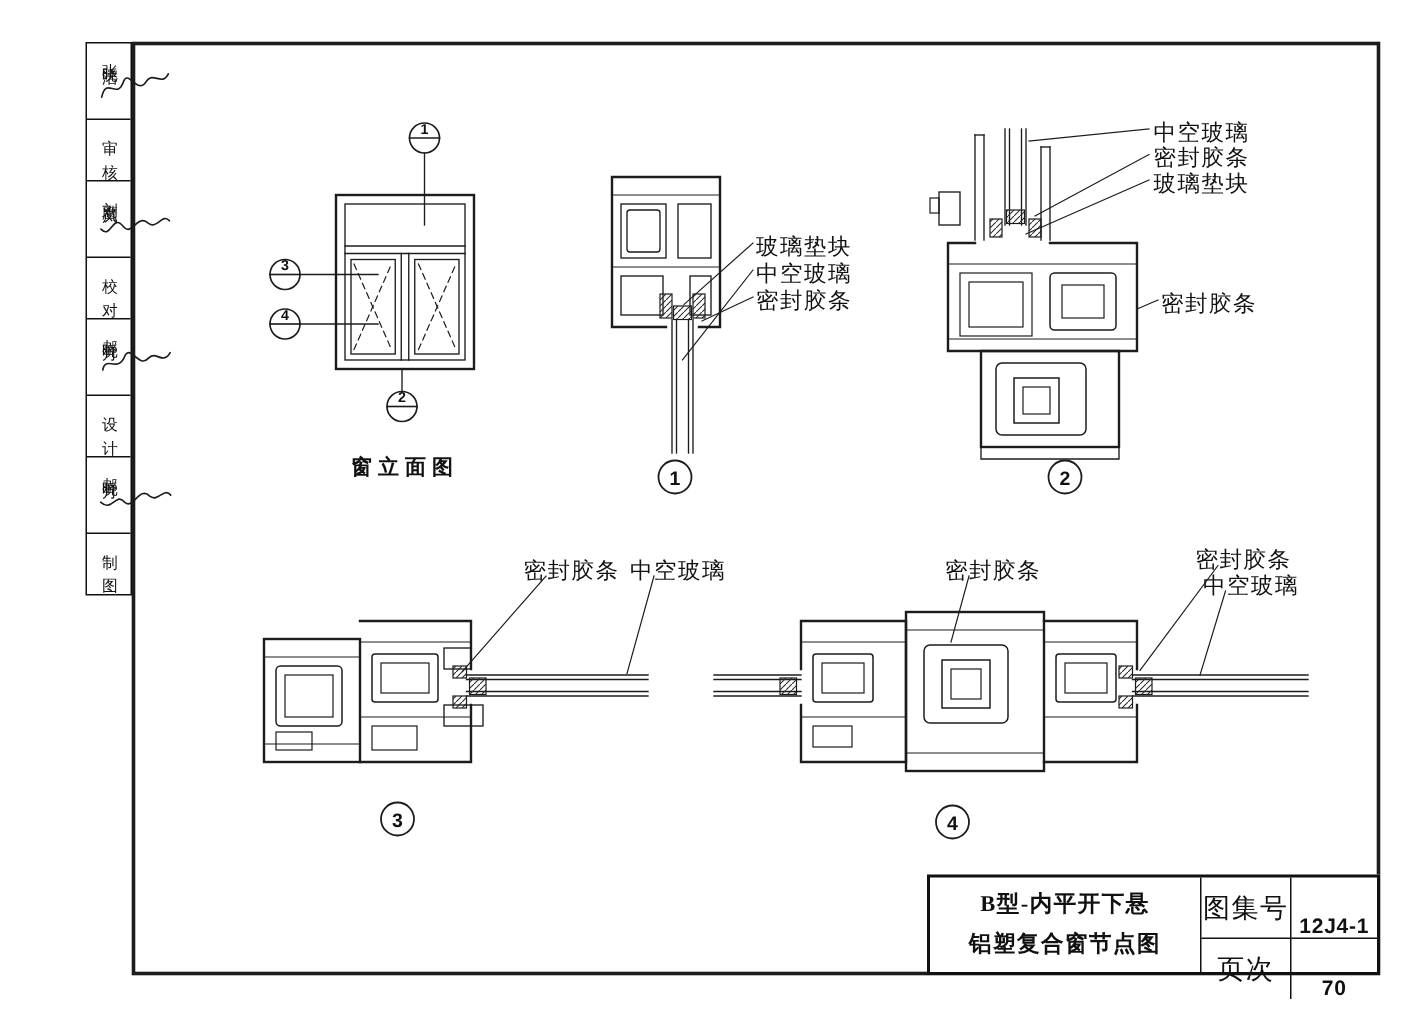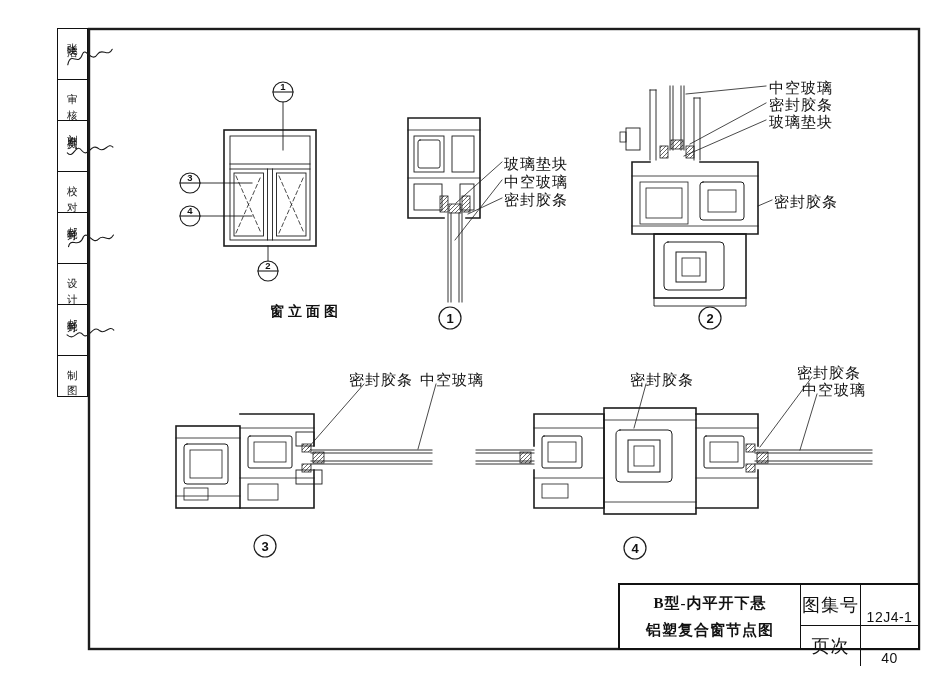--- a/index.html
+++ b/index.html
@@ -19,34 +19,34 @@
   .s-name{height:51px;}
   .s-role{height:41px;}
   .vtext{writing-mode:vertical-rl;text-orientation:upright;
     font-size:10.5px;letter-spacing:2px;line-height:1;color:#111;white-space:pre;}
   .sig{position:absolute;left:6px;top:15px;transform:rotate(-7deg);overflow:visible;z-index:4;}
   
   .lbl{position:absolute;font-size:15px;letter-spacing:1px;white-space:nowrap;z-index:2;color:#111;}
   .co{position:absolute;width:16px;text-align:center;font-size:9.5px;font-weight:bold;z-index:2;}
   .dn{position:absolute;width:22px;text-align:center;font-size:13px;font-weight:bold;z-index:2;}
   .ev-title{position:absolute;left:226px;top:303px;width:88px;text-align:center;
-    font-size:14px;font-weight:bold;letter-spacing:4px;z-index:2;margin-left:36px;}
+    font-size:14px;font-weight:bold;letter-spacing:4px;z-index:2;}
   
   .title-block{position:absolute;left:618px;top:583px;width:302px;height:67px;
     border:2.2px solid #111;box-sizing:border-box;background:#fff;display:flex;z-index:3;}
   .tb-title{width:181px;border-right:1.4px solid #111;box-sizing:border-box;
     display:flex;flex-direction:column;justify-content:center;align-items:center;
     font-weight:bold;font-size:15px;line-height:1.8;letter-spacing:1px;font-family:Liberation Serif, serif;}
   .tb-grid{flex:1;display:grid;grid-template-columns:60px 1fr;grid-template-rows:1fr 1fr;}
   .tb-cell{display:flex;align-items:center;justify-content:center;
     border-right:1.4px solid #111;border-bottom:1.4px solid #111;
     box-sizing:border-box;font-size:18px;letter-spacing:1px;}
   .tb-cell:nth-child(2n){border-right:none;}
   .tb-cell:nth-child(3),.tb-cell:nth-child(4){border-bottom:none;}
-  .tb-val{font-weight:normal;font-size:14px;letter-spacing:.5px;margin-top:24px;}
+  .tb-val{font-weight:bold;font-size:14px;letter-spacing:.5px;margin-top:24px;}
 </style>
 </head>
 <body>
 
 <div class="page">
 
   <svg width="950" height="673" viewBox="0 0 950 673" style="position:absolute;left:0;top:0;z-index:1">
     <defs>
       <pattern id="h1" patternUnits="userSpaceOnUse" width="4" height="4">
         <path d="M0 4 L4 0" stroke="#2a2a2a" stroke-width="0.7"></path>
@@ -296,17 +296,17 @@
 
   <div class="title-block">
     <div class="tb-title">
       <div>B型-内平开下悬</div>
       <div>铝塑复合窗节点图</div>
     </div>
     <div class="tb-grid">
       <div class="tb-cell">图集号</div>
       <div class="tb-cell tb-val">12J4-1</div>
       <div class="tb-cell">页次</div>
-      <div class="tb-cell tb-val">40</div>
+      <div class="tb-cell tb-val">70</div>
     </div>
   </div>
 
 </div>
 
 </body></html>

